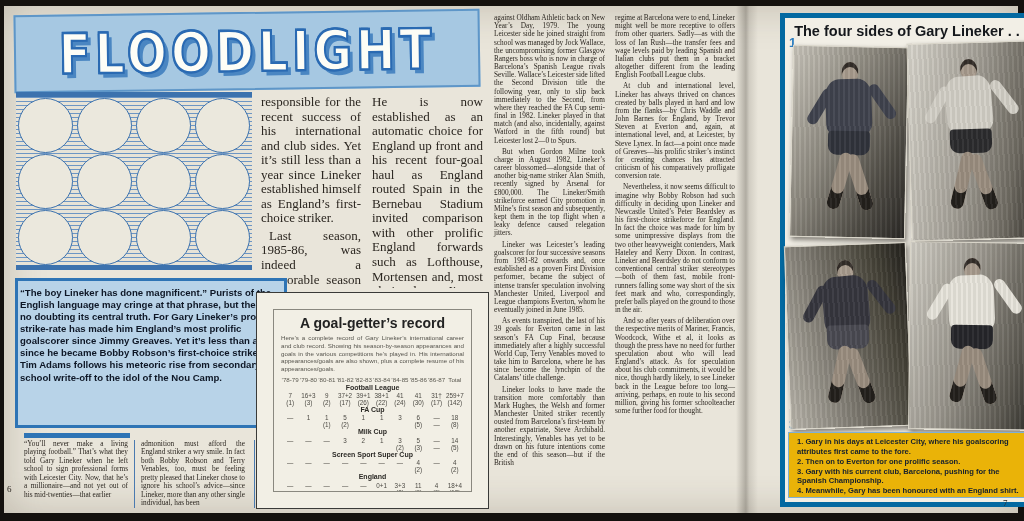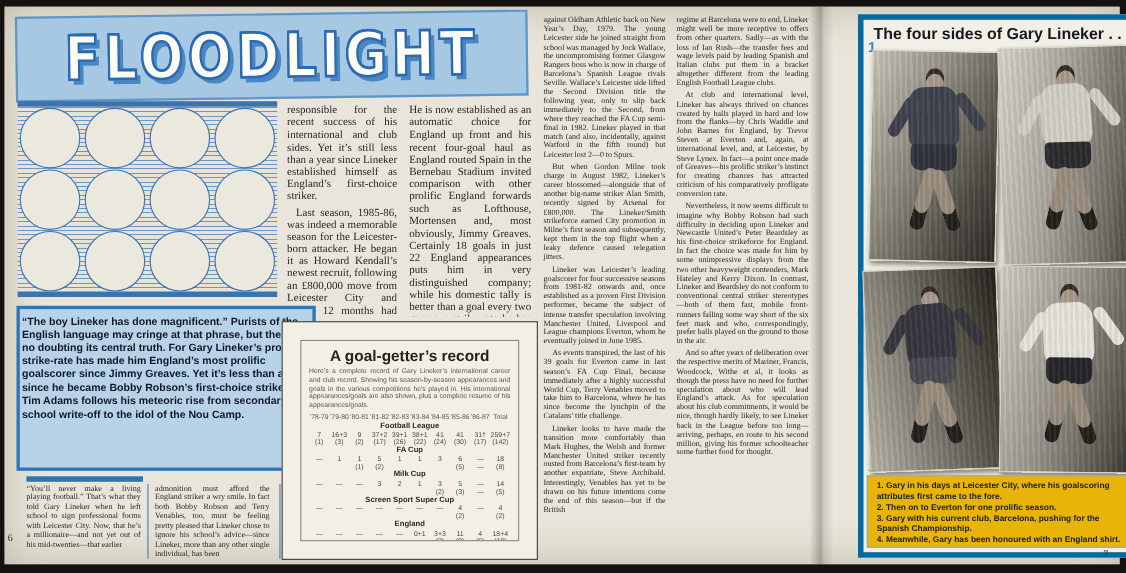--- a/index.html
+++ b/index.html
@@ -19,21 +19,21 @@
             text-shadow:4px 4px 0 #4a86c2,-1px -1px 0 #2a6ab2,1px -1px 0 #2a6ab2,-1px 1px 0 #2a6ab2,1px 1px 0 #2a6ab2;}
 
   
   .circles{position:absolute;left:16px;top:92px;width:236px;height:178px;box-sizing:border-box;
            border-top:5px solid #3c72ae;border-bottom:5px solid #3c72ae;
            background:repeating-linear-gradient(180deg,#6d96c4 0 1px,#e7e3d7 1px 4px);
            display:grid;grid-template-columns:repeat(4,1fr);place-items:center;}
   .circ{width:53px;height:53px;border-radius:50%;background:#ebe8dd;border:1px solid #3c72ae;}
 
   
-  .col{position:absolute;text-align:justify;font-size:10px;line-height:1.12;overflow:hidden;
+  .col{position:absolute;text-align:justify;font-size:13px;line-height:1.12;overflow:hidden;
        word-spacing:-0.2px;color:#2b2620;}
   .col p{margin:3px;}
   .col p + p{text-indent:8px;margin-top:1px;}
   .col1{left:258px;top:92px;width:106px;height:196px;}
   .col2{left:369px;top:92px;width:117px;height:196px;font-family:Liberation Serif, serif;}
   .col3{left:491px;top:11px;width:117px;height:505px;font-size:7.3px;}
   .col4{left:612px;top:11px;width:126px;height:505px;font-size:7.3px;}
 
   
   .quote-box{position:absolute;left:15px;top:278px;width:272px;height:150px;box-sizing:border-box;

